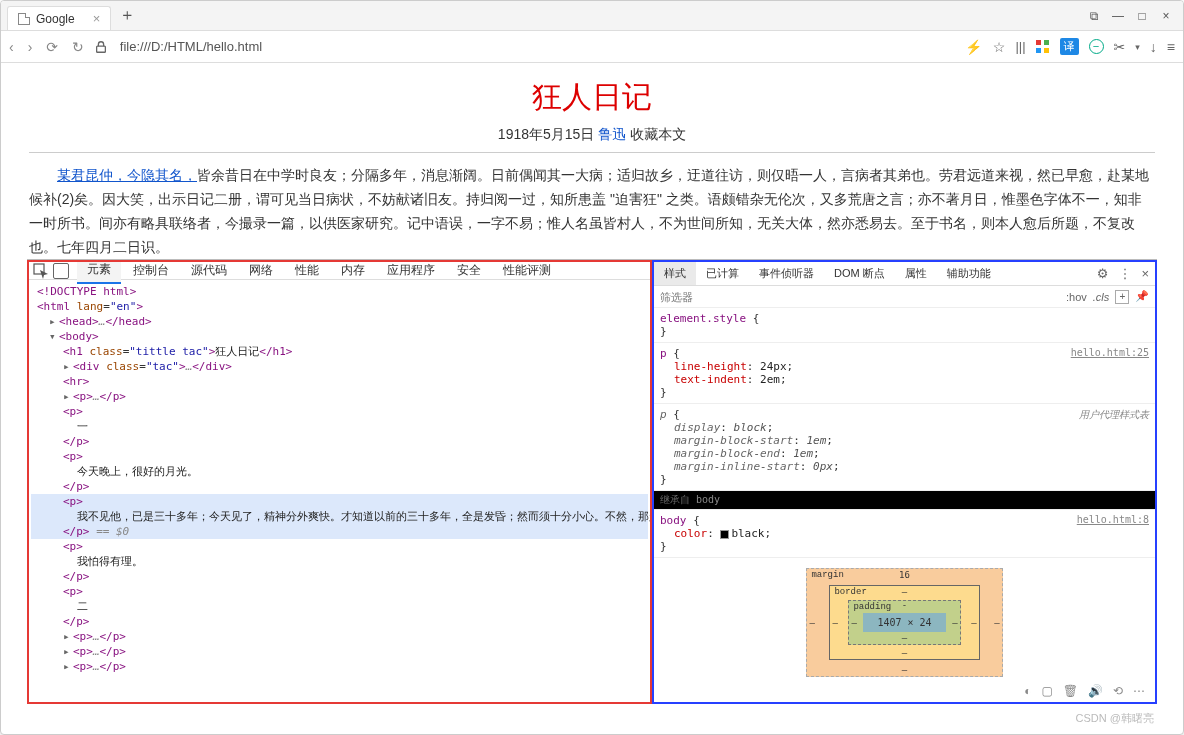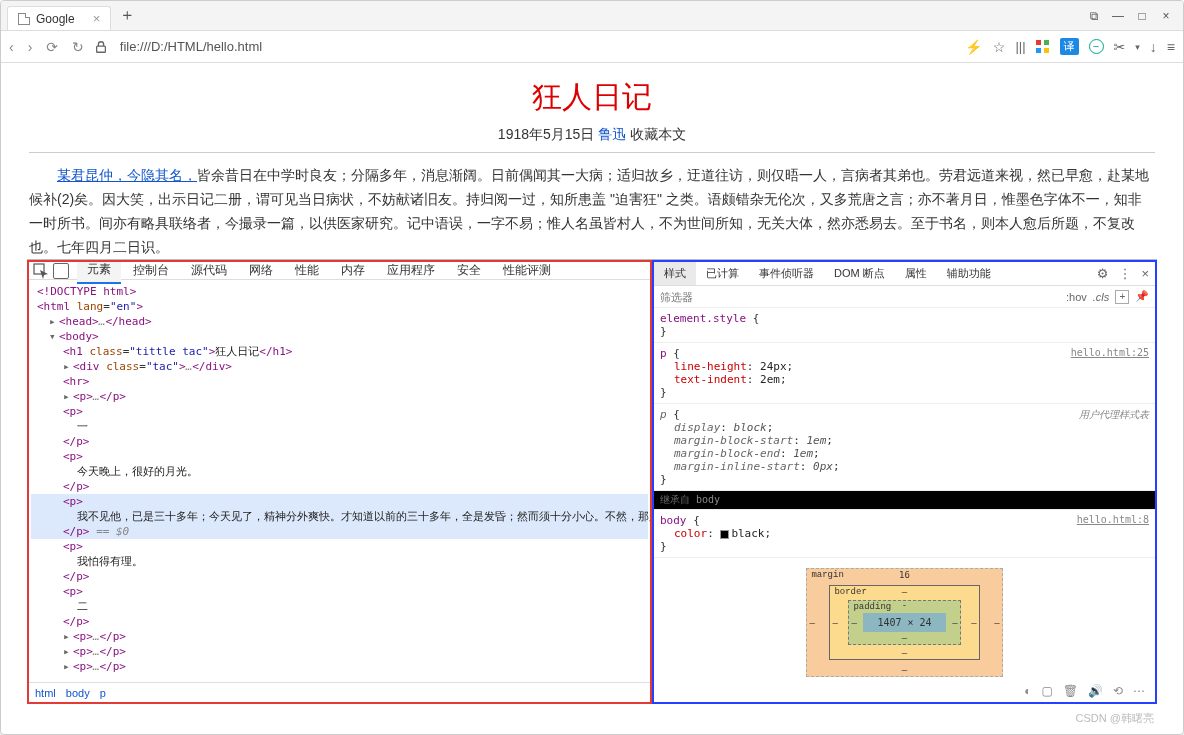--- a/index.html
+++ b/index.html
@@ -210,25 +210,20 @@
       <div class="line i3 txt">我怕得有理。</div>
       <div class="line i2"><span class="tg">&lt;/p&gt;</span></div>
       <div class="line i2"><span class="tg">&lt;p&gt;</span></div>
       <div class="line i3 txt">二</div>
       <div class="line i2"><span class="tg">&lt;/p&gt;</span></div>
       <div class="line i2 tri"><span class="tg">&lt;p&gt;</span><span class="dim">…</span><span class="tg">&lt;/p&gt;</span></div>
       <div class="line i2 tri"><span class="tg">&lt;p&gt;</span><span class="dim">…</span><span class="tg">&lt;/p&gt;</span></div>
       <div class="line i2 tri"><span class="tg">&lt;p&gt;</span><span class="dim">…</span><span class="tg">&lt;/p&gt;</span></div>
 
     </div>
-    <div class="breadcrumb">
-      <span>html</span>
-      <span>body</span>
-      <span>p</span>
-    </div>
   </div>
 
   <div class="dt-right">
     <div class="dt-right-icons">
       <span>⚙</span>
       <span>⋮</span>
       <span>×</span>
     </div>
     <div class="subtabs">
       <div class="subtab active">样式</div>

